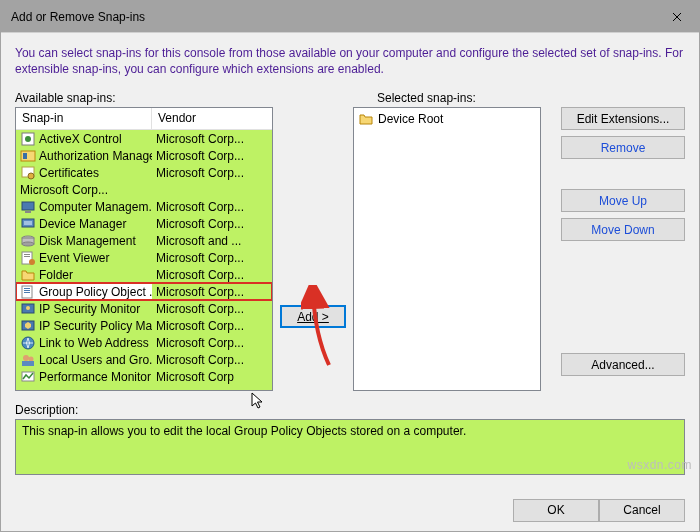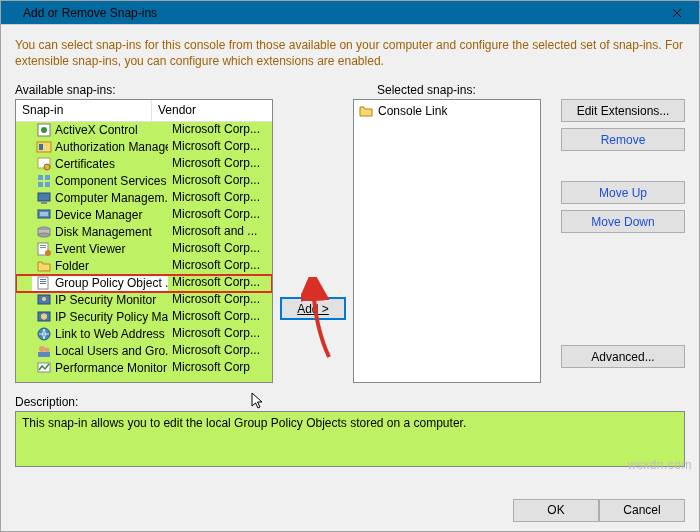--- a/index.html
+++ b/index.html
@@ -1,41 +1,41 @@
 <!DOCTYPE html>
 <html><head>
 <meta charset="utf-8">
 <style>
 * { box-sizing: border-box; margin: 0; padding: 0; font-family: "Segoe UI", Tahoma, sans-serif; font-size: 12px; }
 body { background: #f0f0f0; width: 700px; height: 532px; overflow: hidden; position: relative; }
 
 .window { width: 700px; height: 532px; background: #f0f0f0; border: 1px solid #a3a3a3; display: flex; flex-direction: column; }
 
-.titlebar { height: 24px; background: #0369a1; display: flex; align-items: center; padding: 0 0 0 22px; border-bottom: 1px solid #d0d0d0; }
+.titlebar { height: 32px; background: #a3a3a3; display: flex; align-items: center; padding: 0 0 0 10px; border-bottom: 1px solid #d0d0d0; }
 .titlebar-text { flex: 1; font-size: 12px; color: #000; }
 .close-btn { width: 45px; height: 30px; display: flex; align-items: center; justify-content: center; cursor: pointer; }
 
 .content { flex: 1; padding: 12px 14px 10px 14px; display: flex; flex-direction: column; }
 
-.intro { font-size: 12px; color: #a16207; line-height: 1.35; margin-bottom: 14px; }
+.intro { font-size: 12px; color: #4c1d95; line-height: 1.35; margin-bottom: 14px; }
 
 .panels-label-row { display: flex; gap: 12px; }
 .panels-label-row .lbl-left { width: 258px; }
 .panels-label-row .lbl-spacer { width: 80px; }
 .panels-label-row .lbl-right { flex: 1; }
 
 .main-area { display: flex; gap: 0; margin-top: 2px; }
 
 .available-box { width: 258px; height: 284px; border: 1px solid #828790; background: #bef264; display: flex; flex-direction: column; }
 .avail-header { display: flex; height: 22px; border-bottom: 1px solid #e1e1e1; background: #fff; }
 .avail-header .col { padding: 3px 6px; font-size: 12px; background: #fff; }
 .avail-header .col-snap { width: 136px; border-right: 1px solid #e1e1e1; }
 .avail-header .col-vendor { flex: 1; }
 .avail-list { flex: 1; overflow-y: scroll; }
-.avail-row { display: flex; height: 17px; align-items: flex-start; padding-left: 16px; }
+.avail-row { display: flex; height: 17px; align-items: center; }
 .avail-row .cell-snap { width: 136px; display: flex; align-items: center; padding-left: 4px; gap: 3px; white-space: nowrap; overflow: hidden; }
 .avail-row .cell-vendor { flex: 1; padding-left: 4px; white-space: nowrap; overflow: hidden; }
 .avail-row.highlighted { outline: 2px solid #d93025; outline-offset: -1px; position: relative; z-index: 2; }
 .avail-row.highlighted .cell-snap { background: #fff; }
 .icon-box { width: 16px; height: 16px; flex-shrink: 0; display: inline-flex; align-items: center; justify-content: center; }
 
 .middle-col { width: 80px; display: flex; flex-direction: column; align-items: center; justify-content: center; padding-top: 135px; position: relative; text-decoration: underline; }
 .add-btn { width: 66px; height: 23px; background: #e1e1e1; border: 2px solid #0078d7; cursor: pointer; font-size: 12px; }
 
 .arrow-annot { position: absolute; top: 178px; left: 28px; pointer-events: none; }
@@ -128,31 +128,20 @@
                   <svg width="16" height="16">
                     <rect x="2" y="2" width="12" height="10" fill="#fff" stroke="#b0a040"></rect>
                     <circle cx="11" cy="11" r="3" fill="#e0b040" stroke="#8a6a20"></circle>
                   </svg>
                 </span>
                 <span>Certificates</span>
               </div>
               <div class="cell-vendor">Microsoft Corp...</div>
             </div>
             <div class="avail-row">
-              <div class="cell-snap">
-                <span class="icon-box">
-                  <svg width="16" height="16">
-                    <rect x="2" y="2" width="5" height="5" fill="#6aa0d8"></rect>
-                    <rect x="9" y="2" width="5" height="5" fill="#6aa0d8"></rect>
-                    <rect x="2" y="9" width="5" height="5" fill="#6aa0d8"></rect>
-                    <rect x="9" y="9" width="5" height="5" fill="#6aa0d8"></rect>
-                  </svg>
-                </span>
-                <span>Component Services</span>
-              </div>
               <div class="cell-vendor">Microsoft Corp...</div>
             </div>
             <div class="avail-row">
               <div class="cell-snap">
                 <span class="icon-box">
                   <svg width="16" height="16">
                     <rect x="2" y="3" width="12" height="8" fill="#4a7ab0" stroke="#2a4a70"></rect>
                     <rect x="5" y="12" width="6" height="2" fill="#888"></rect>
                   </svg>
                 </span>
@@ -301,21 +290,21 @@
       </div>
 
       <div class="selected-box">
         <div id="sel-list">
             <div class="sel-row">
               <span class="icon-box">
                 <svg width="16" height="16">
                   <path d="M2 4 L6 4 L7 6 L14 6 L14 13 L2 13 Z" fill="#f7d774" stroke="#b8860b"></path>
                 </svg>
               </span>
-              <span>Console Link</span>
+              <span>Device Root</span>
             </div>
           </div>
       </div>
 
       <div class="right-buttons">
         <button class="btn">Edit Extensions...</button>
         <button class="btn" disabled="">Remove</button>
         <div style="height:18px"></div>
         <button class="btn" disabled="">Move Up</button>
         <button class="btn" disabled="">Move Down</button>

